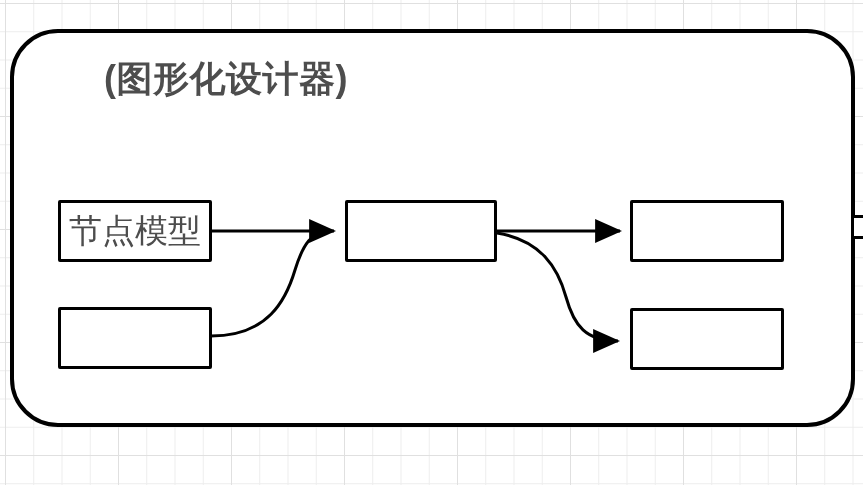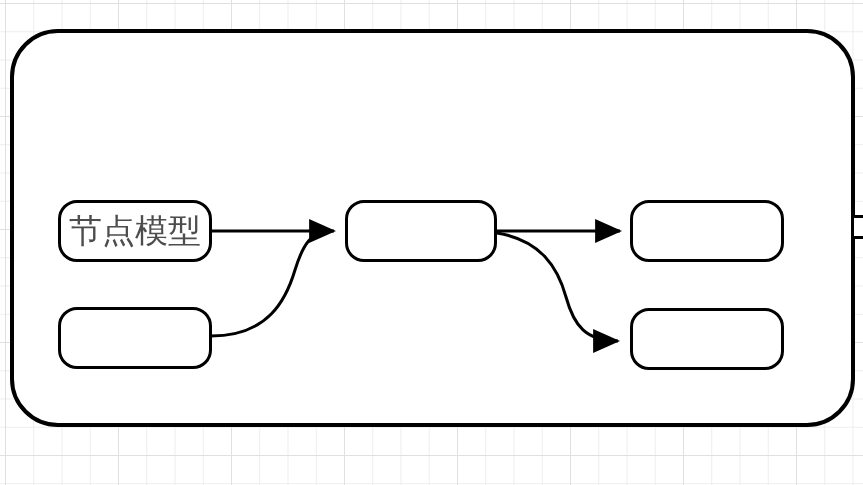--- a/index.html
+++ b/index.html
@@ -57,21 +57,21 @@
     width: 863px;
     height: 485px;
   }
 
   .node {
     position: absolute;
     box-sizing: border-box;
     width: 154px;
     height: 62px;
     border: 3px solid #000000;
-    border-radius: 19px;
+    border-radius: 2px;
     background: #ffffff;
     display: flex;
     align-items: center;
     justify-content: center;
     font-size: 33px;
     color: #4d4d4d;
     white-space: nowrap;
     overflow: hidden;
   }
   .node-model        { left: 58px;  top: 200px; }
@@ -90,20 +90,21 @@
     border: 3px solid #000000;
     background: #ffffff;
   }
 </style>
 </head>
 <body>
 
 <div class="frame"></div>
 
 <div class="title">
+  <div>(图形化设计器)</div>
 </div>
 
 <svg class="edges" viewBox="0 0 863 485">
   <defs>
     <marker id="arrow" markerWidth="9" markerHeight="8" refX="8.3" refY="4" orient="auto" markerUnits="strokeWidth">
       <path d="M0,0 L9,4 L0,8 Z" fill="#000000"></path>
     </marker>
   </defs>
   <path d="M 212 231 L 334 231" fill="none" stroke="#000000" stroke-width="3" marker-end="url(#arrow)"></path>
   <path d="M 211 336 C 268 336 286 300 295 270 C 303 244 312 231 330 231" fill="none" stroke="#000000" stroke-width="3"></path>

